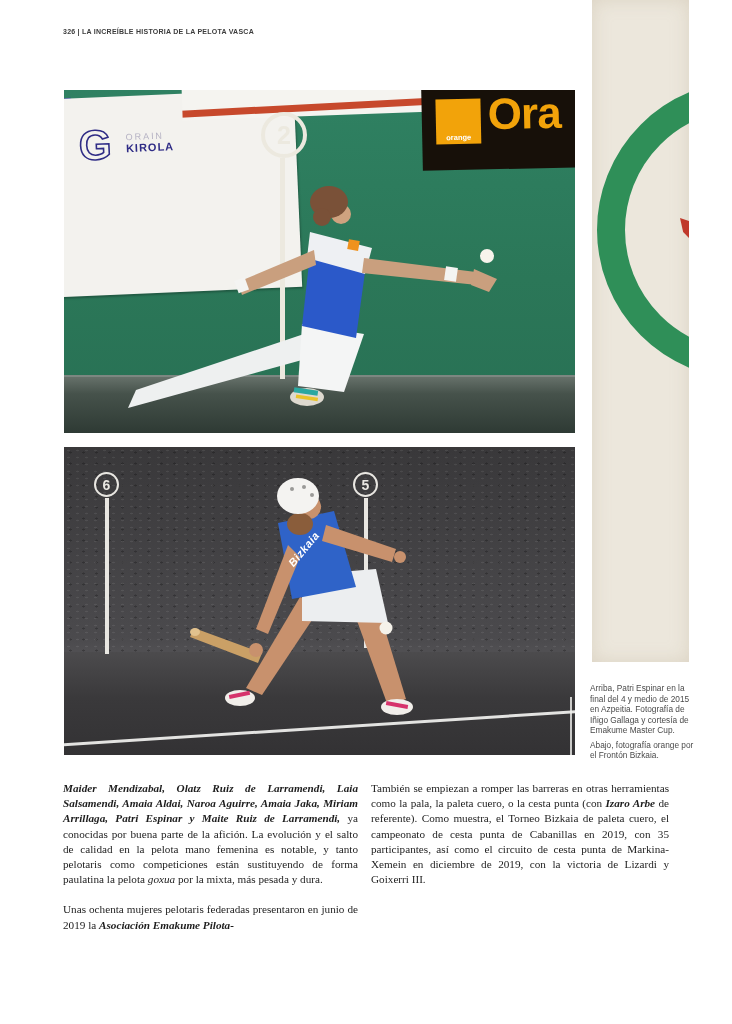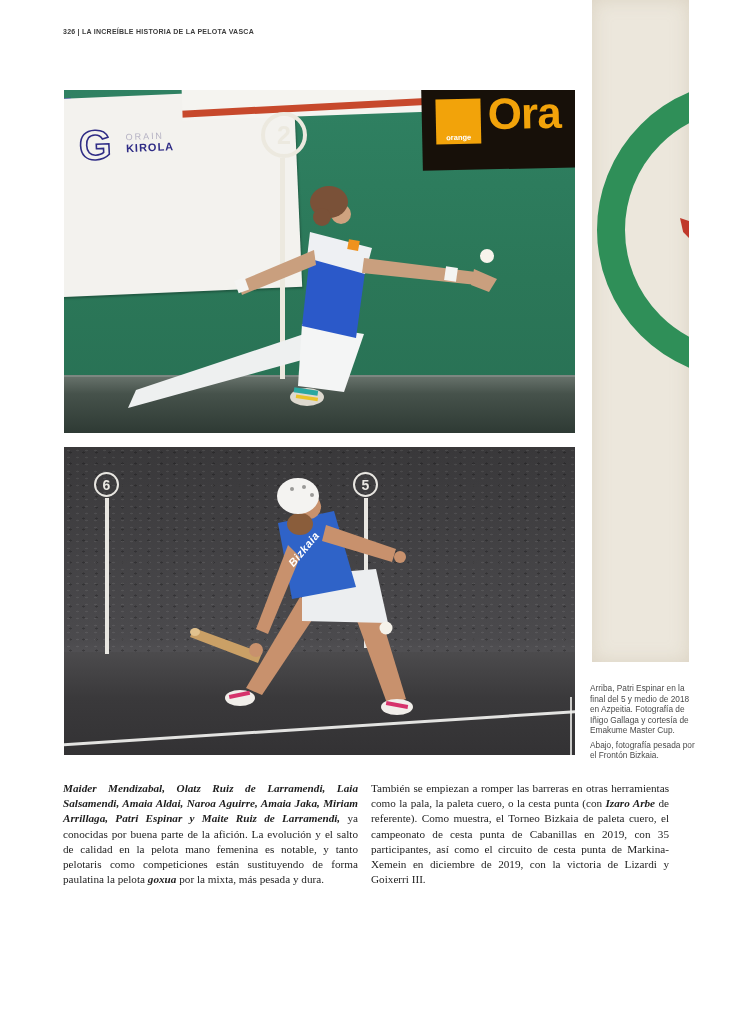--- a/index.html
+++ b/index.html
@@ -71,21 +71,21 @@
   .caption{position:absolute;left:590px;top:683px;width:110px;font-family:"Liberation Sans",sans-serif;
            font-size:8.3px;line-height:1.27;color:#4a4a4a;}
   .caption p{margin:0 0 4px 0;}
 
   
   .col{position:absolute;top:781px;font-size:11.2px;line-height:15.2px;text-align:justify;color:#1d1d1d;}
   .col-left{left:63px;width:295px;}
   .col-right{left:371px;width:298px;}
   .col p{margin:0 0 15px 0;}
   .b{font-weight:bold;font-style:italic;}
-  .i{font-style:italic;font-weight:bold;}
+  .i{font-style:italic;}
 
   svg{display:block;}
 </style>
 </head>
 <body>
 
 <div class="page">
 
   <div class="runhead">326 | LA INCREÍBLE HISTORIA DE LA PELOTA VASCA</div>
 
@@ -212,25 +212,26 @@
       </g>
 
       <g>
         <circle cx="322" cy="181" r="6.5" fill="#f5f2ea"></circle>
       </g>
     </svg>
     <div class="pb-shirt-text">Bizkaia</div>
   </div>
 
   <div class="caption">
-    <p>Arriba, Patri Espinar en la final del 5 y medio de 2018 en Azpeitia. Fotografía de Iñigo Gallaga y cortesía de Emakume Master Cup.</p>
-    <p>Abajo, fotografía pesada por el Frontón Bizkaia.</p>
+    <p>Arriba, Patri Espinar en la final del 4 y medio de 2015 en Azpeitia. Fotografía de Iñigo Gallaga y cortesía de Emakume Master Cup.</p>
+    <p>Abajo, fotografía orange por el Frontón Bizkaia.</p>
   </div>
 
   <div class="col col-left">
     <p><span class="b">Maider Mendizabal, Olatz Ruiz de Larramendi, Laia Salsamendi, Amaia Aldai, Naroa Aguirre, Amaia Jaka, Miriam Arrillaga, Patri Espinar y Maite Ruiz de Larramendi,</span><span> ya conocidas por buena parte de la afición. La evolución y el salto de calidad en la pelota mano femenina es notable, y tanto pelotaris como competiciones están sustituyendo de forma paulatina la pelota </span><span class="i">goxua</span><span> por la mixta, más pesada y dura.</span></p>
+    <p><span>Unas ochenta mujeres pelotaris federadas presentaron en junio de 2019 la </span><span class="b">Asociación Emakume Pilota-</span></p>
   </div>
 
   <div class="col col-right">
     <p><span>También se empiezan a romper las barreras en otras herramientas como la pala, la paleta cuero, o la cesta punta (con </span><span class="b">Izaro Arbe</span><span> de referente). Como muestra, el Torneo Bizkaia de paleta cuero, el campeonato de cesta punta de Cabanillas en 2019, con 35 participantes, así como el circuito de cesta punta de Markina-Xemein en diciembre de 2019, con la victoria de Lizardi y Goixerri III.</span></p>
   </div>
 
 </div>
 
 </body></html>

